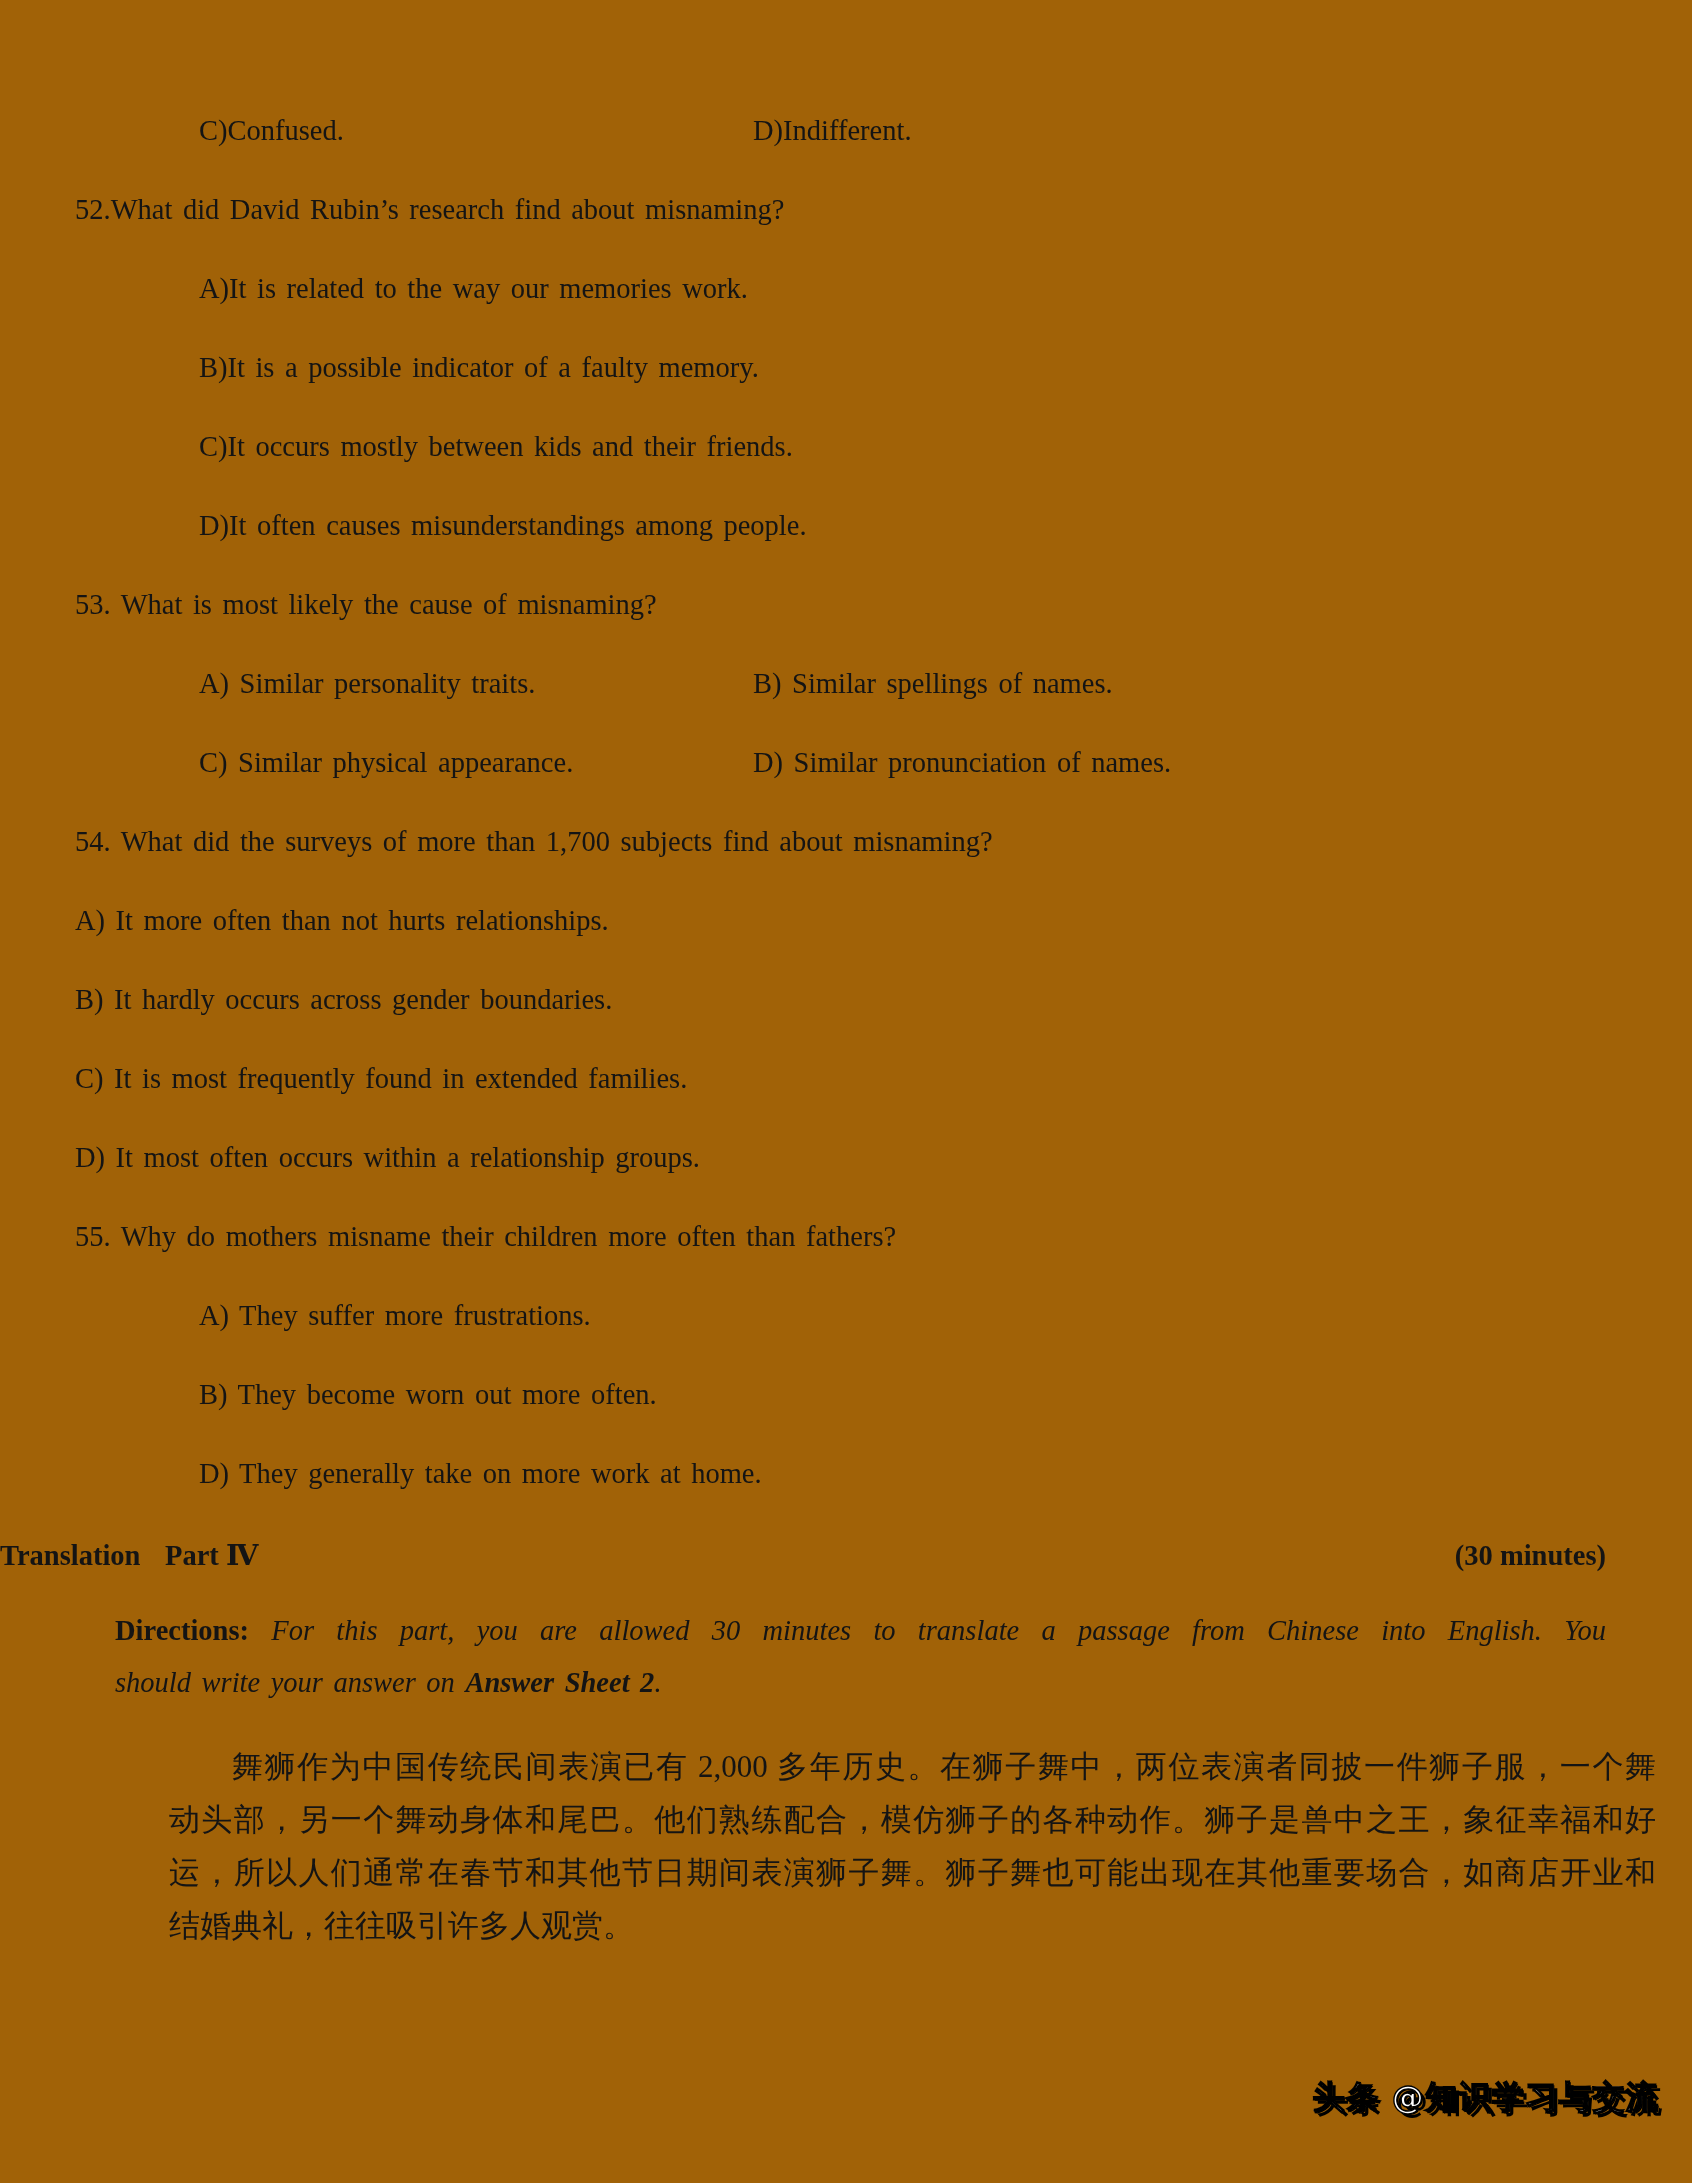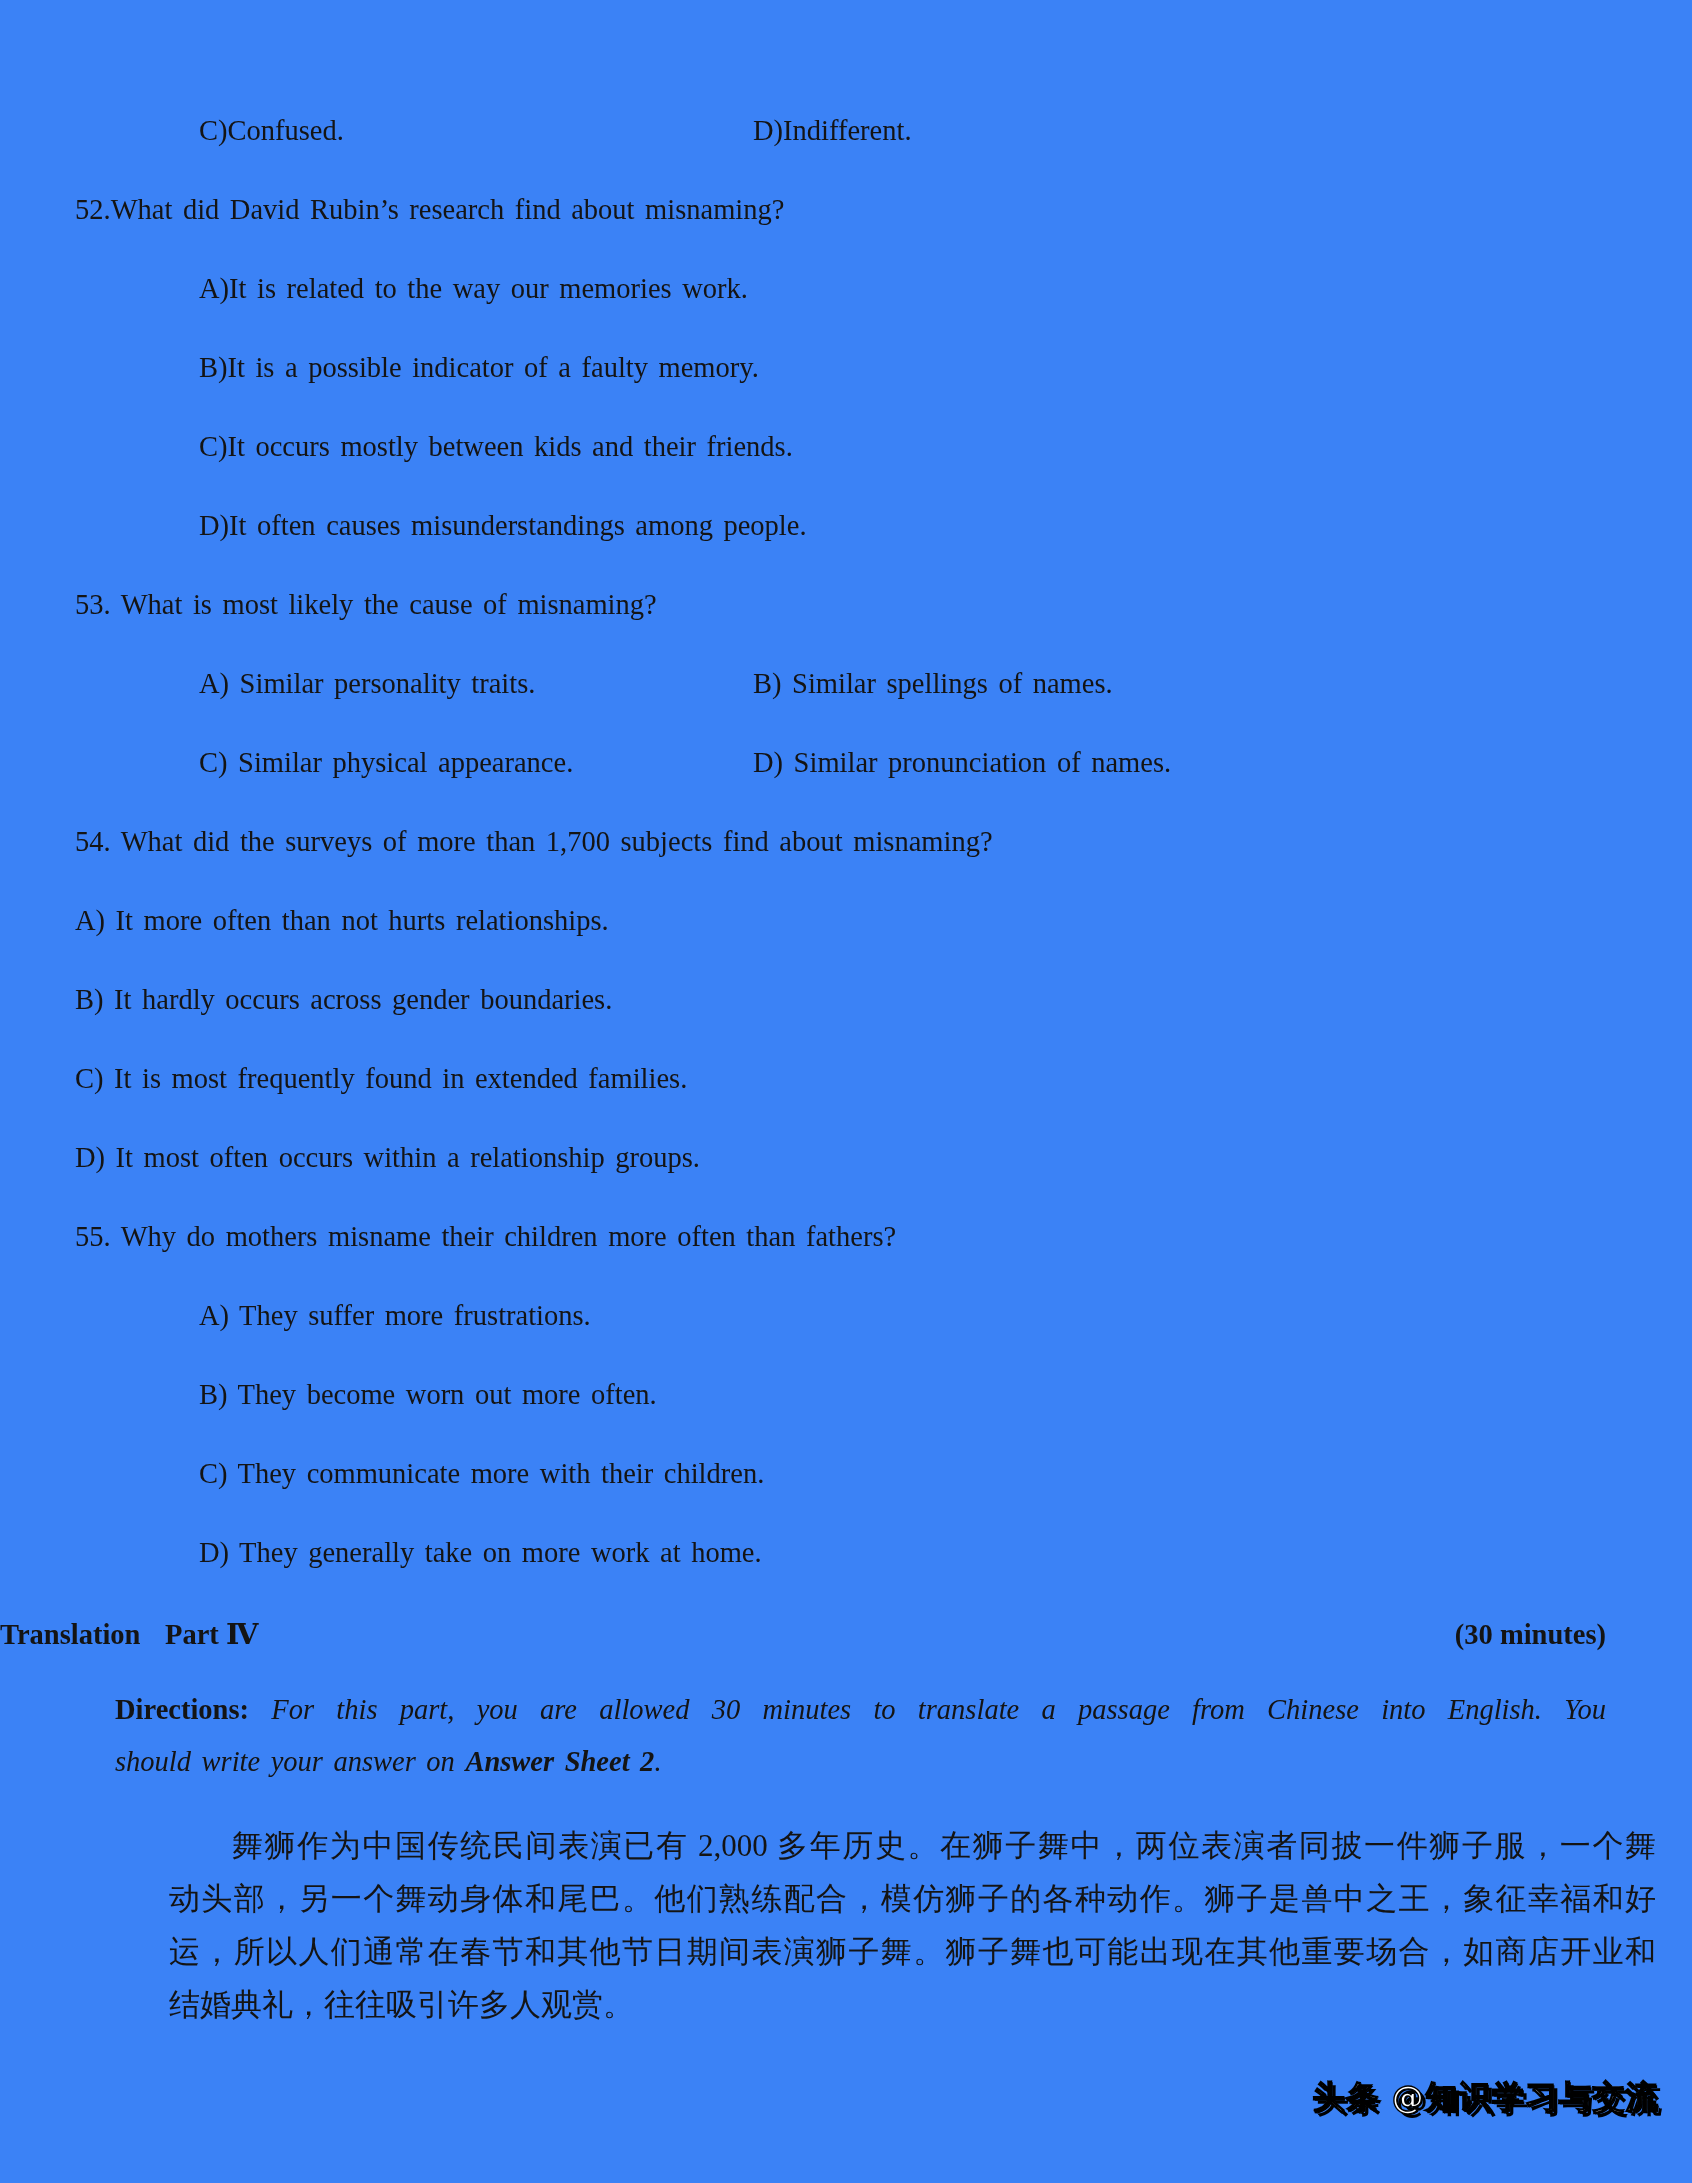--- a/index.html
+++ b/index.html
@@ -1,19 +1,19 @@
 <!DOCTYPE html>
 <html style="font-size:11.4px"><head>
 <meta charset="utf-8">
 <style>
   html,body{margin:0;padding:0;background:#ffffff;}
   .page{
     position:relative;
     width:1692px;height:2183px;
-    background:#3b82f6;
+    background:#a16207;
     color:#141414;
     font-family:"Liberation Serif","DejaVu Serif",serif;
     font-size:28.5px;
     overflow:hidden;
   }
   
   .mcq{padding-top:91px;word-spacing:0.12em;}
   .line{height:79px;display:flex;align-items:center;}
   .line.q{padding-left:75px;}
   .line.opt{padding-left:199px;}
@@ -80,21 +80,20 @@
         <span>D) Similar pronunciation of names.</span>
       </div>
       <div class="line q">54. What did the surveys of more than 1,700 subjects find about misnaming?</div>
       <div class="line q">A) It more often than not hurts relationships.</div>
       <div class="line q">B) It hardly occurs across gender boundaries.</div>
       <div class="line q">C) It is most frequently found in extended families.</div>
       <div class="line q">D) It most often occurs within a relationship groups.</div>
       <div class="line q">55. Why do mothers misname their children more often than fathers?</div>
       <div class="line opt">A) They suffer more frustrations.</div>
       <div class="line opt">B) They become worn out more often.</div>
-      <div class="line opt">C) They communicate more with their children.</div>
       <div class="line opt">D) They generally take on more work at home.</div>
     </div>
 
   <div class="part-header">
     <span class="part-label">Part Ⅳ</span>
     <span class="section-title">Translation</span>
     <span class="time-limit">(30 minutes)</span>
   </div>
 
   <div class="directions">

